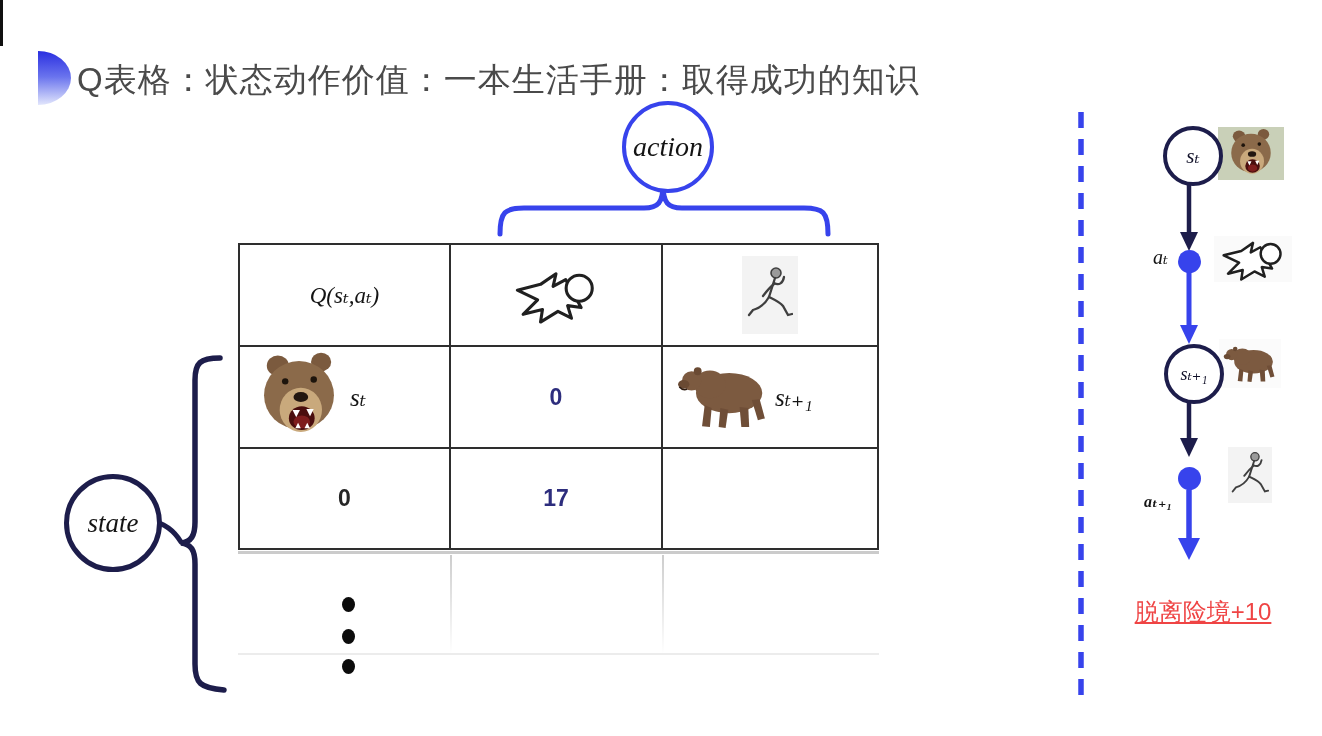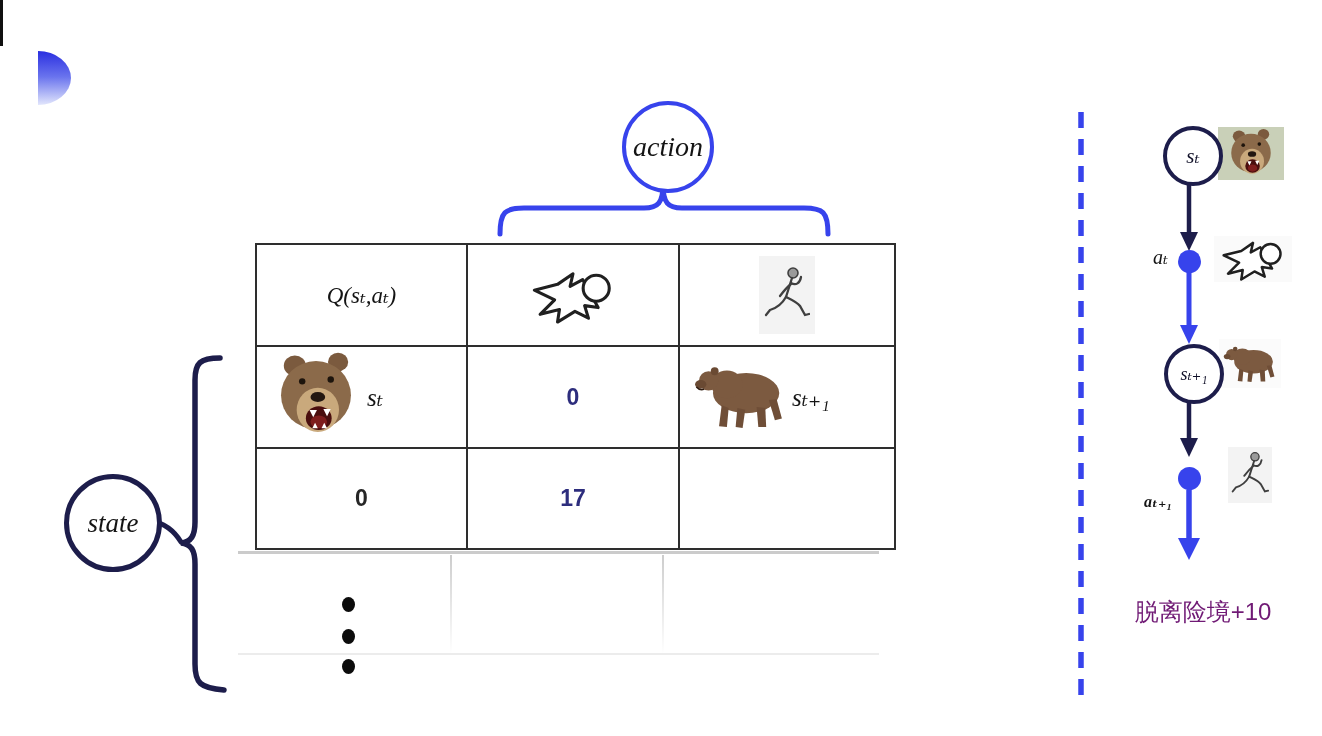--- a/index.html
+++ b/index.html
@@ -16,21 +16,21 @@
     letter-spacing:1px;font-weight:500;white-space:nowrap;}
 
   
   .callout{border-radius:50%;background:#fff;display:flex;align-items:center;justify-content:center;
     color:#141414;z-index:5;}
   .action-circle{left:622px;top:101px;width:84px;height:84px;border:4px solid #3743ec;font-size:28px;}
   .state-circle{left:64px;top:474px;width:88px;height:88px;border:5px solid #1d1d4b;font-size:27px;}
 
   
   .qtable{left:238px;top:243px;width:637px;height:303px;border:2.5px solid #2e2e2e;
-    display:grid;grid-template-columns:211px 212px 1fr;grid-template-rows:102px 102px 1fr;z-index:2;background:#fff;margin-left:17px;}
+    display:grid;grid-template-columns:211px 212px 1fr;grid-template-rows:102px 102px 1fr;z-index:2;background:#fff;}
   .cell{border-right:2.5px solid #2e2e2e;border-bottom:2.5px solid #2e2e2e;
     display:flex;align-items:center;justify-content:center;}
   .cell:nth-child(3n){border-right:none;}
   .cell:nth-child(n+7){border-bottom:none;}
   .formula{font-size:23px;color:#141414;}
   .state-cell{justify-content:flex-start;padding-left:12px;gap:4px;}
   .state-label{font-size:25px;color:#141414;}
   .qval{font-size:23px;font-weight:700;}
   .icon-patch{background:#f3f3f3;display:flex;align-items:center;justify-content:center;}
 
@@ -38,32 +38,33 @@
   .ghost-band{left:238px;top:551px;width:641px;height:3px;background:rgba(160,160,160,.55);}
   .ghost-vline{top:555px;width:2px;height:98px;background:linear-gradient(#cdcdcd,rgba(255,255,255,0));}
   .ghost-hline{left:238px;top:653px;width:641px;height:1.5px;background:#ececec;}
   .dot{width:13px;height:15px;border-radius:50%;background:#0c0c0c;}
 
   
   .seq-node{border-radius:50%;background:#fff;display:flex;align-items:center;justify-content:center;
     color:#101028;z-index:4;}
   .seq-label{color:#141414;text-align:right;}
   .blue-dot{width:23px;height:23px;border-radius:50%;background:#3743ec;z-index:4;}
-  .outcome{left:1108px;top:596px;width:190px;text-align:center;font-size:24px;color:#701a75;}
+  .outcome{left:1108px;top:596px;width:190px;text-align:center;font-size:24px;color:#ef4444;text-decoration:underline;}
   .img-box{display:flex;align-items:center;justify-content:center;overflow:hidden;}
   svg{display:block;}
 </style>
 </head>
 <body>
 
 <div class="slide">
 
   <div class="abs" style="left:0;top:0;width:3px;height:46px;background:#101010;"></div>
 
   <div class="abs title-bullet"></div>
+  <div class="abs page-title">Q表格：状态动作价值：一本生活手册：取得成功的知识</div>
 
   <svg class="abs" style="left:0;top:0;z-index:3;" width="1322" height="736" viewBox="0 0 1322 736">
 
     <path d="M500,234 C500,212 505,208 524,208 L644,208 C658,208 663,203 663,184 C663,203 668,208 682,208 L804,208 C823,208 828,212 828,234" fill="none" stroke="#3743ec" stroke-width="5" stroke-linecap="round"></path>
 
     <path d="M220,358 C200,358 195,363 195,380 L195,522 C195,536 191,542 181,543 C191,544 195,550 195,564 L195,664 C195,683 200,688 224,690" fill="none" stroke="#1d1d4b" stroke-width="5.5" stroke-linecap="round"></path>
 
     <path d="M151,521 Q170,524 181,542" fill="none" stroke="#1d1d4b" stroke-width="5" stroke-linecap="round"></path>
 
     <line x1="1081" y1="112" x2="1081" y2="698" stroke="#3743ec" stroke-width="5.5" stroke-dasharray="16 11"></line>

